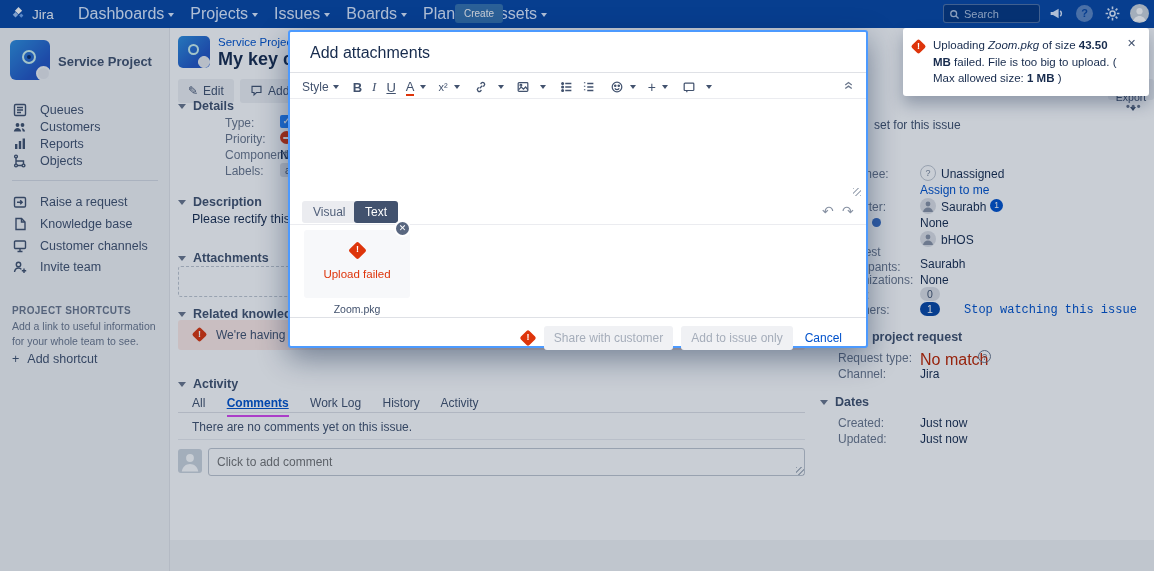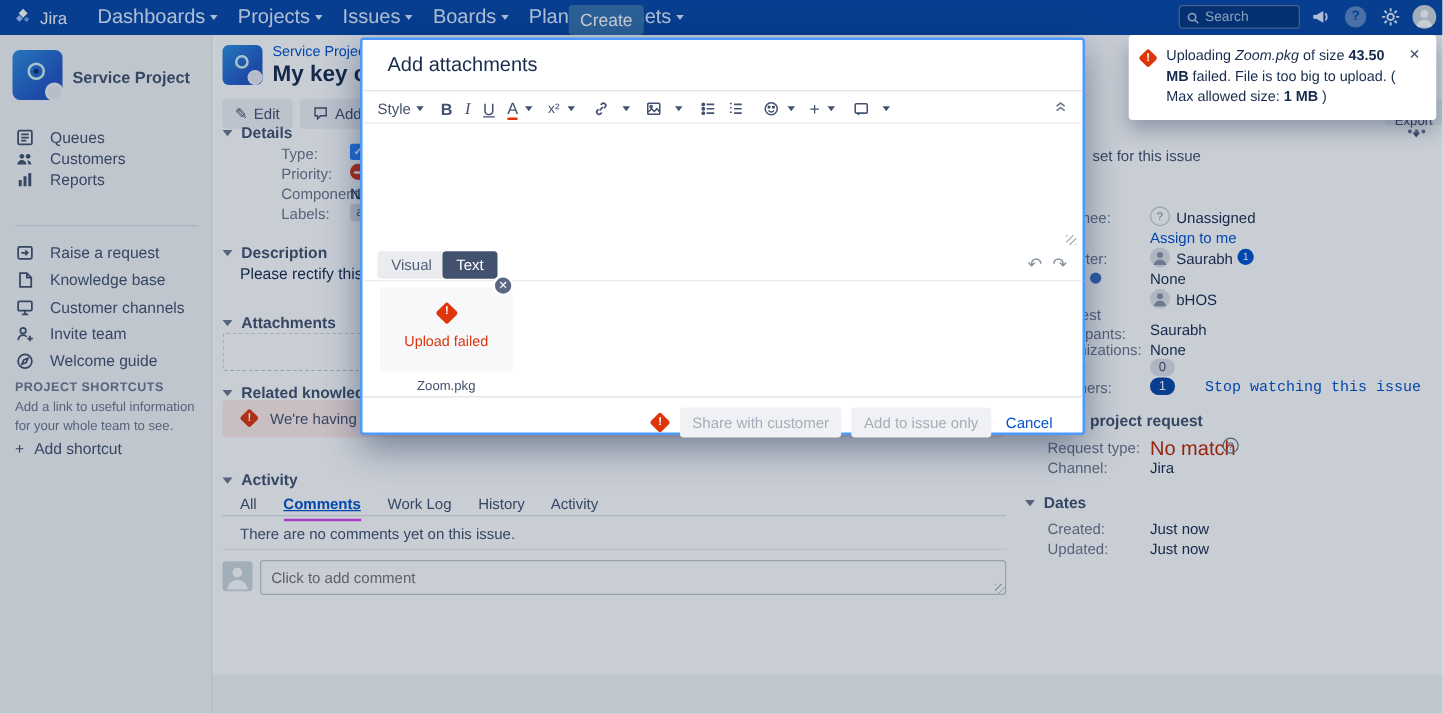--- a/index.html
+++ b/index.html
@@ -4,21 +4,21 @@
 <style>
   * { box-sizing: border-box; margin: 0; padding: 0; }
   html,body { width:1154px; height:571px; overflow:hidden; }
   body { font-family:"Liberation Sans", sans-serif; background:#F4F5F7; position:relative; font-size:12px; color:#42526E; }
   .abs { position:absolute; }
   .chev { display:inline-block; width:0; height:0; border-left:3.5px solid transparent; border-right:3.5px solid transparent; border-top:4px solid currentColor; margin-left:4px; vertical-align:2px; }
   .sec-chev { display:inline-block; width:0; height:0; border-left:4px solid transparent; border-right:4px solid transparent; border-top:5px solid #6B778C; margin-right:7px; vertical-align:1px; }
   
   #topnav { position:absolute; left:0; top:0; width:1154px; height:28px; background:#0747A6; z-index:1; }
   .nav-item { color:#DEEBFF; font-size:16px; line-height:28px; margin-right:16px; cursor:pointer; }
-  #create-btn { background:#3572B0; color:#fff; border:none; border-radius:3px; font-size:14px; padding:4px 9px; cursor:pointer; }
+  #create-btn { background:#3572B0; color:#fff; border:none; border-radius:3px; font-size:10px; padding:4px 9px; cursor:pointer; }
   #nav-search { background:rgba(0,0,0,0.22); border:1px solid rgba(255,255,255,0.3); border-radius:3px; height:19px; width:97px; color:#fff; font-size:11px; padding:0 4px 0 20px; }
   #nav-search::placeholder { color:#AFC3E2; }
   .nav-icon { color:#DEEBFF; }
   
   #sidebar { position:absolute; left:0; top:28px; width:170px; height:543px; background:#F4F5F7; border-right:1px solid #E4E6EA; z-index:1; }
   .side-item { position:absolute; left:12px; width:150px; height:20px; color:#42526E; font-size:12.5px; cursor:pointer; display:flex; align-items:center; }
   .side-item .lbl { margin-left:12px; }
   .side-icon { width:16px; height:16px; flex:0 0 16px; }
   
   #main { position:absolute; left:170px; top:28px; width:984px; height:512px; background:#FFFFFF; z-index:1; }
@@ -123,20 +123,29 @@
     <span class="lbl">Customers</span>
   </div>
   <div class="side-item" style="top:106px;">
     <svg class="side-icon" viewBox="0 0 16 16">
         <rect x="3" y="8" width="2.4" height="5" fill="#42526E"></rect>
         <rect x="6.8" y="5" width="2.4" height="8" fill="#42526E"></rect>
         <rect x="10.6" y="2.5" width="2.4" height="10.5" fill="#42526E"></rect>
       </svg>
     <span class="lbl">Reports</span>
   </div>
+  <div class="side-item" style="top:123px;">
+    <svg class="side-icon" viewBox="0 0 16 16" fill="none" stroke="#42526E" stroke-width="1.4">
+        <circle cx="4" cy="3.5" r="1.4"></circle>
+        <circle cx="4" cy="12.5" r="1.4"></circle>
+        <circle cx="11.5" cy="12.5" r="1.4"></circle>
+        <path d="M4 5v6M5.5 12.5h4.5M4 8h7.5v3"></path>
+      </svg>
+    <span class="lbl">Objects</span>
+  </div>
 
   <div class="abs" style="left:12px;top:152px;width:146px;height:1px;background:#D8DCE3;"></div>
 
   <div class="side-item" style="top:164px;">
     <svg class="side-icon" viewBox="0 0 16 16" fill="none" stroke="#42526E" stroke-width="1.4">
         <rect x="2.5" y="3.5" width="11" height="9.5" rx="1.2"></rect>
         <path d="M5 8.2h5M8.2 6.2l2 2-2 2"></path>
       </svg>
     <span class="lbl">Raise a request</span>
   </div>
@@ -154,27 +163,20 @@
       </svg>
     <span class="lbl">Customer channels</span>
   </div>
   <div class="side-item" style="top:229px;">
     <svg class="side-icon" viewBox="0 0 16 16" fill="none" stroke="#42526E" stroke-width="1.4">
         <circle cx="6.5" cy="5.5" r="2.2"></circle>
         <path d="M2.5 13c.4-2.5 2-4 4-4 1.2 0 2.2.5 2.9 1.4"></path>
         <path d="M12 9.5v4.5M9.8 11.8h4.4"></path>
       </svg>
     <span class="lbl">Invite team</span>
-  </div>
-  <div class="side-item" style="top:251px;">
-    <svg class="side-icon" viewBox="0 0 16 16" fill="none" stroke="#42526E" stroke-width="1.4">
-        <circle cx="8" cy="8" r="5.5"></circle>
-        <path d="M10.4 5.6L9 9l-3.4 1.4L7 7z"></path>
-      </svg>
-    <span class="lbl">Welcome guide</span>
   </div>
 
   <div class="abs" style="left:12px;top:277px;font-size:10px;letter-spacing:0.4px;color:#6B778C;font-weight:bold;">PROJECT SHORTCUTS</div>
   <div class="abs" style="left:12px;top:291px;width:152px;font-size:10.5px;line-height:1.4;color:#6B778C;">Add a link to useful information for your whole team to see.</div>
   <div class="abs" style="left:12px;top:324px;color:#42526E;font-size:12.5px;cursor:pointer;">
     <span style="margin-right:8px;">+</span><span>Add shortcut</span>
   </div>
 </div>
 
 <div id="main">

